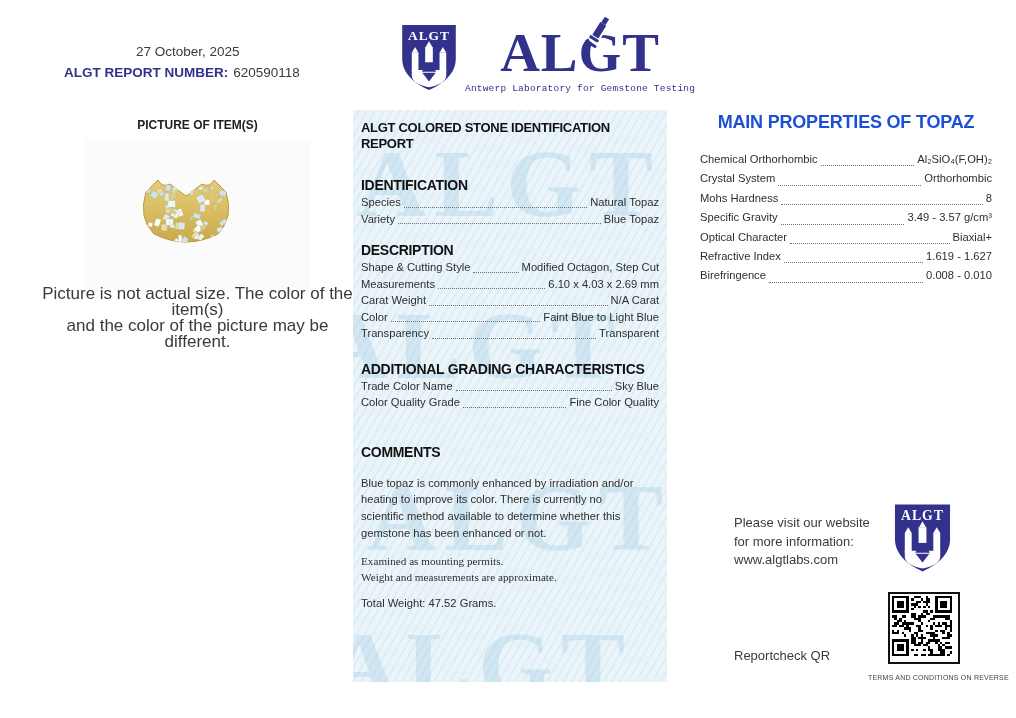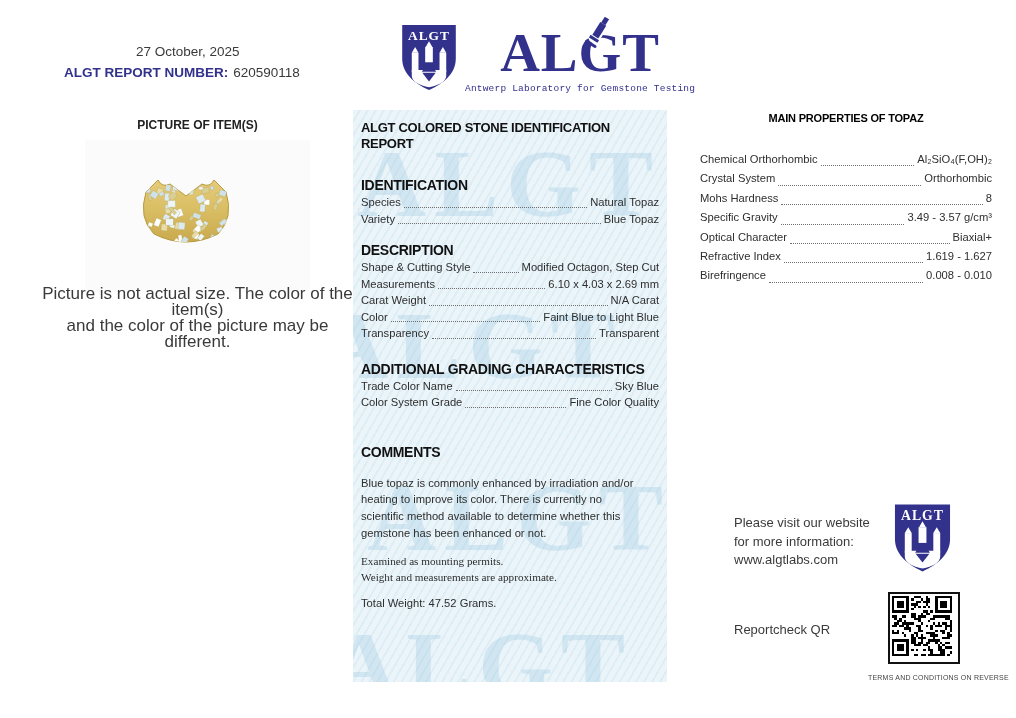--- a/index.html
+++ b/index.html
@@ -45,28 +45,28 @@
   .mt-add{margin-top:18px;}
   .mt-comm{margin-top:32px;}
   .row{display:flex;align-items:baseline;line-height:16.5px;white-space:nowrap;}
   .dots{flex:1;margin:0 3px 3px 3px;border-bottom:1.6px dotted #707070;align-self:flex-end;min-width:8px;}
   .comments-block{margin-top:14px;line-height:16.8px;}
   .comments-block2{margin-top:11px;line-height:16.8px;font-family:Liberation Serif, serif;}
   .total-weight{margin-top:9px;line-height:16.8px;}
 
   
   .props-title{position:absolute;left:698px;top:112px;width:296px;text-align:center;
-               font-size:11px;font-weight:bold;color:#000000;letter-spacing:-0.2px;}
+               font-size:18px;font-weight:bold;color:#1d4ed8;letter-spacing:-0.2px;}
   .props{position:absolute;left:700px;top:150px;width:292px;font-size:11.2px;color:#2e2e2e;}
   .props .row{line-height:19.4px;}
 
   
   .website{position:absolute;left:734px;top:514px;font-size:13px;line-height:18.5px;color:#3a3a3a;}
   .footer-shield{position:absolute;left:893px;top:502px;}
-  .reportcheck{position:absolute;left:734px;top:622px;font-size:13px;color:#3a3a3a;}
+  .reportcheck{position:absolute;left:734px;top:648px;font-size:13px;color:#3a3a3a;}
   .qr{position:absolute;left:888px;top:592px;width:64px;height:64px;background:#fff;
       border:2px solid #111;padding:2px;}
   .terms{position:absolute;left:868px;top:674px;width:110px;font-size:7px;letter-spacing:0.2px;
          color:#444;text-align:center;white-space:nowrap;}
 </style>
 </head>
 <body>
 
 <div class="page">
 
@@ -251,21 +251,21 @@
         <span>Transparent</span>
       </div>
 
       <div class="sec-h mt-add">ADDITIONAL GRADING CHARACTERISTICS</div>
       <div class="row">
         <span>Trade Color Name</span>
         <span class="dots"></span>
         <span>Sky Blue</span>
       </div>
       <div class="row">
-        <span>Color System Grade</span>
+        <span>Color Quality Grade</span>
         <span class="dots"></span>
         <span>Fine Color Quality</span>
       </div>
 
       <div class="sec-h mt-comm">COMMENTS</div>
       <div class="comments-block">
         <div>Blue topaz is commonly enhanced by irradiation and/or</div>
         <div>heating to improve its color. There is currently no</div>
         <div>scientific method available to determine whether this</div>
         <div>gemstone has been enhanced or not.</div>

